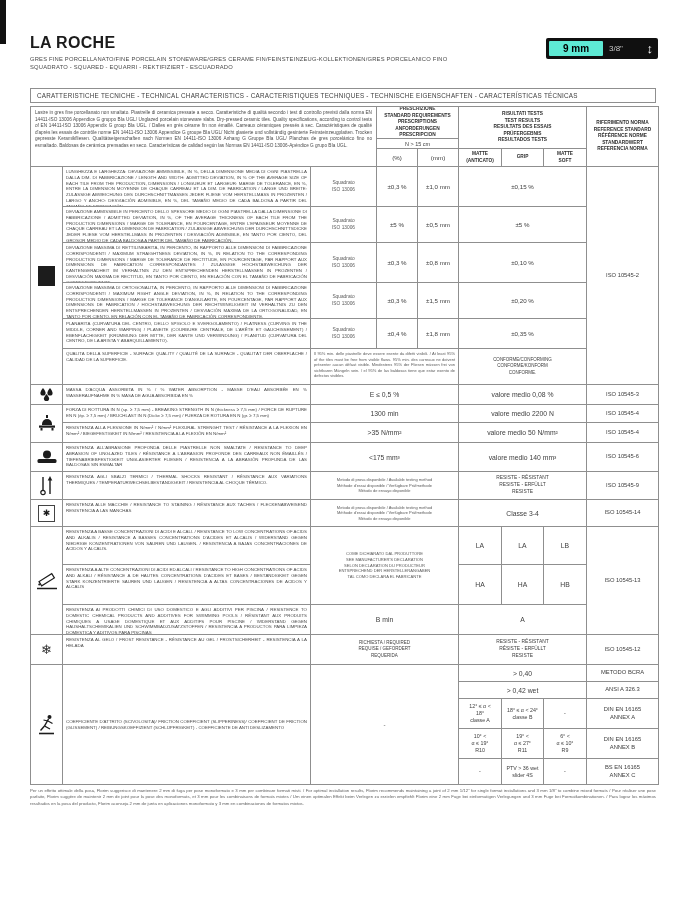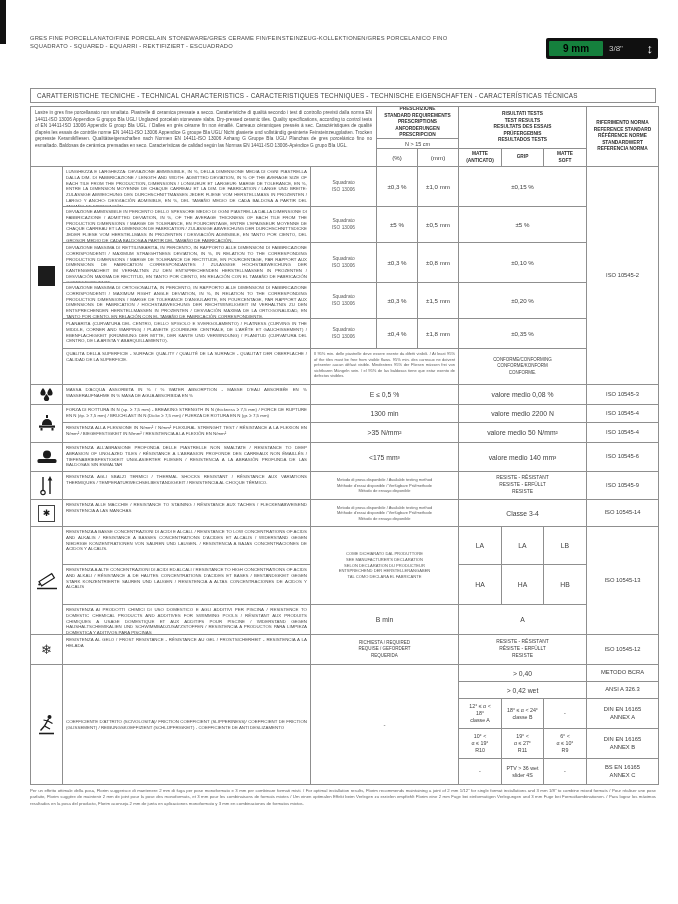--- a/index.html
+++ b/index.html
@@ -5,21 +5,21 @@
   html,body{margin:0;padding:0;background:#fff;}
   body{width:678px;height:904px;position:relative;overflow:hidden;
        font-family:"Liberation Sans", sans-serif;color:#3f3f3f;
        -webkit-font-smoothing:antialiased;}
   .corner-mark{position:absolute;left:0;top:0;width:6px;height:44px;background:#111;}
   .hdr{position:absolute;left:30px;top:34px;width:520px;}
   .title{font-size:16px;font-weight:bold;color:#1b1b1b;letter-spacing:.3px;margin-bottom:3px;}
   .sub{font-size:5.8px;color:#4a4a4a;line-height:1.45;letter-spacing:.2px;}
   .badge{position:absolute;right:20px;top:38px;width:112px;height:21px;background:#101010;
          border-radius:2px;display:flex;align-items:center;}
-  .badge .mmbox{background:#15803d;border-radius:1px;margin-left:3px;width:54px;height:15px;
+  .badge .mmbox{background:#5eead4;border-radius:1px;margin-left:3px;width:54px;height:15px;
          display:flex;align-items:center;justify-content:center;font-size:10px;font-weight:bold;color:#000;}
   .badge .inch{color:#c8c8c8;font-size:8px;margin-left:6px;flex:1;}
   .badge .arr{color:#fff;font-size:13px;font-weight:bold;margin-right:5px;}
   .secbar{position:absolute;left:30px;top:88px;width:626px;height:15px;border:1px solid #8f8f8f;
           box-sizing:border-box;display:flex;align-items:center;padding-left:6px;
           font-size:6.3px;color:#3c3c3c;letter-spacing:.25px;}
   .tb{position:absolute;left:30px;top:106px;display:grid;
       grid-template-columns:32px 248px 66px 41px 41px 43px 42px 43px 72px;
       grid-template-rows:32px 10px 18px 40px 36px 40px 36px 30px 36px 20px 18px 20px 29px 28px 27px 38px 40px 30px 30px 17px 17px 30px 30px 26px;
       border-top:1px solid #8f8f8f;border-left:1px solid #8f8f8f;background:#fff;}
@@ -44,20 +44,21 @@
   .footer{position:absolute;left:30px;top:788px;width:626px;font-size:4.3px;line-height:1.5;
           color:#606060;text-align:justify;}
   svg{display:block;}
 </style>
 </head>
 <body>
 
 <div class="corner-mark"></div>
 
 <div class="hdr">
+  <div class="title">LA ROCHE</div>
   <div class="sub">GRES FINE PORCELLANATO/FINE PORCELAIN STONEWARE/GRES CERAME FIN/FEINSTEINZEUG-KOLLEKTIONEN/GRES PORCELANICO FINO</div>
   <div class="sub">SQUADRATO - SQUARED - EQUARRI - REKTIFIZIERT - ESCUADRADO</div>
 </div>
 
 <div class="badge">
   <div class="mmbox">9 mm</div>
   <div class="inch">3/8"</div>
   <div class="arr">↕</div>
 </div>
 

